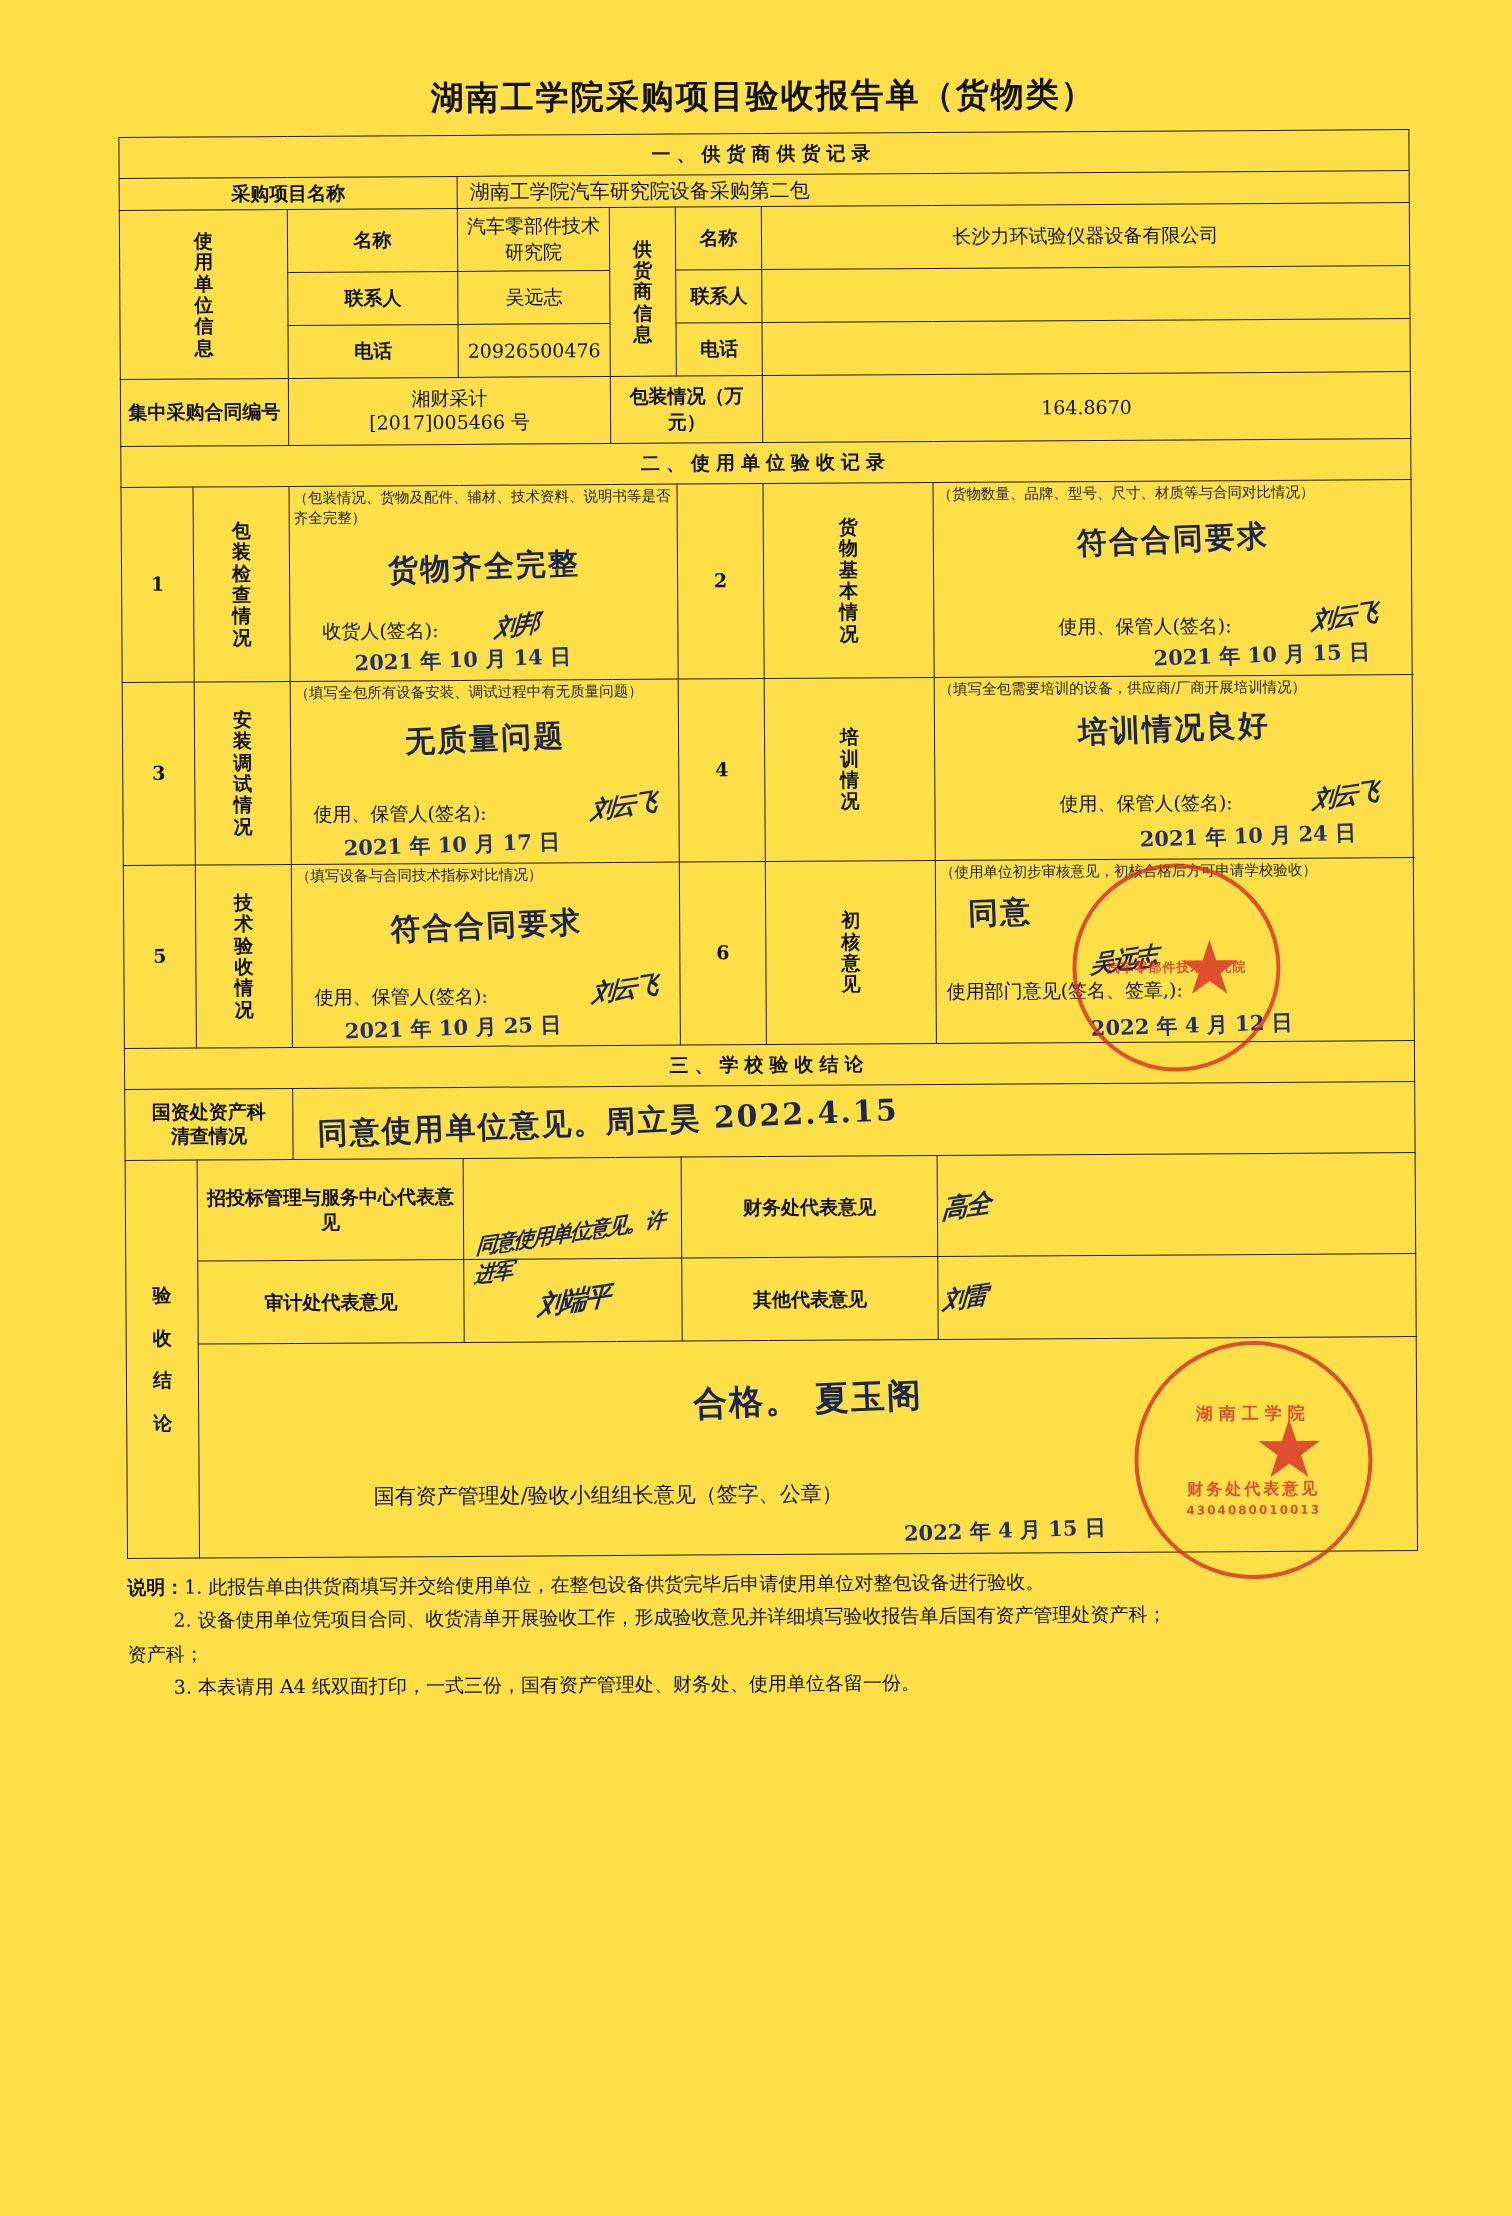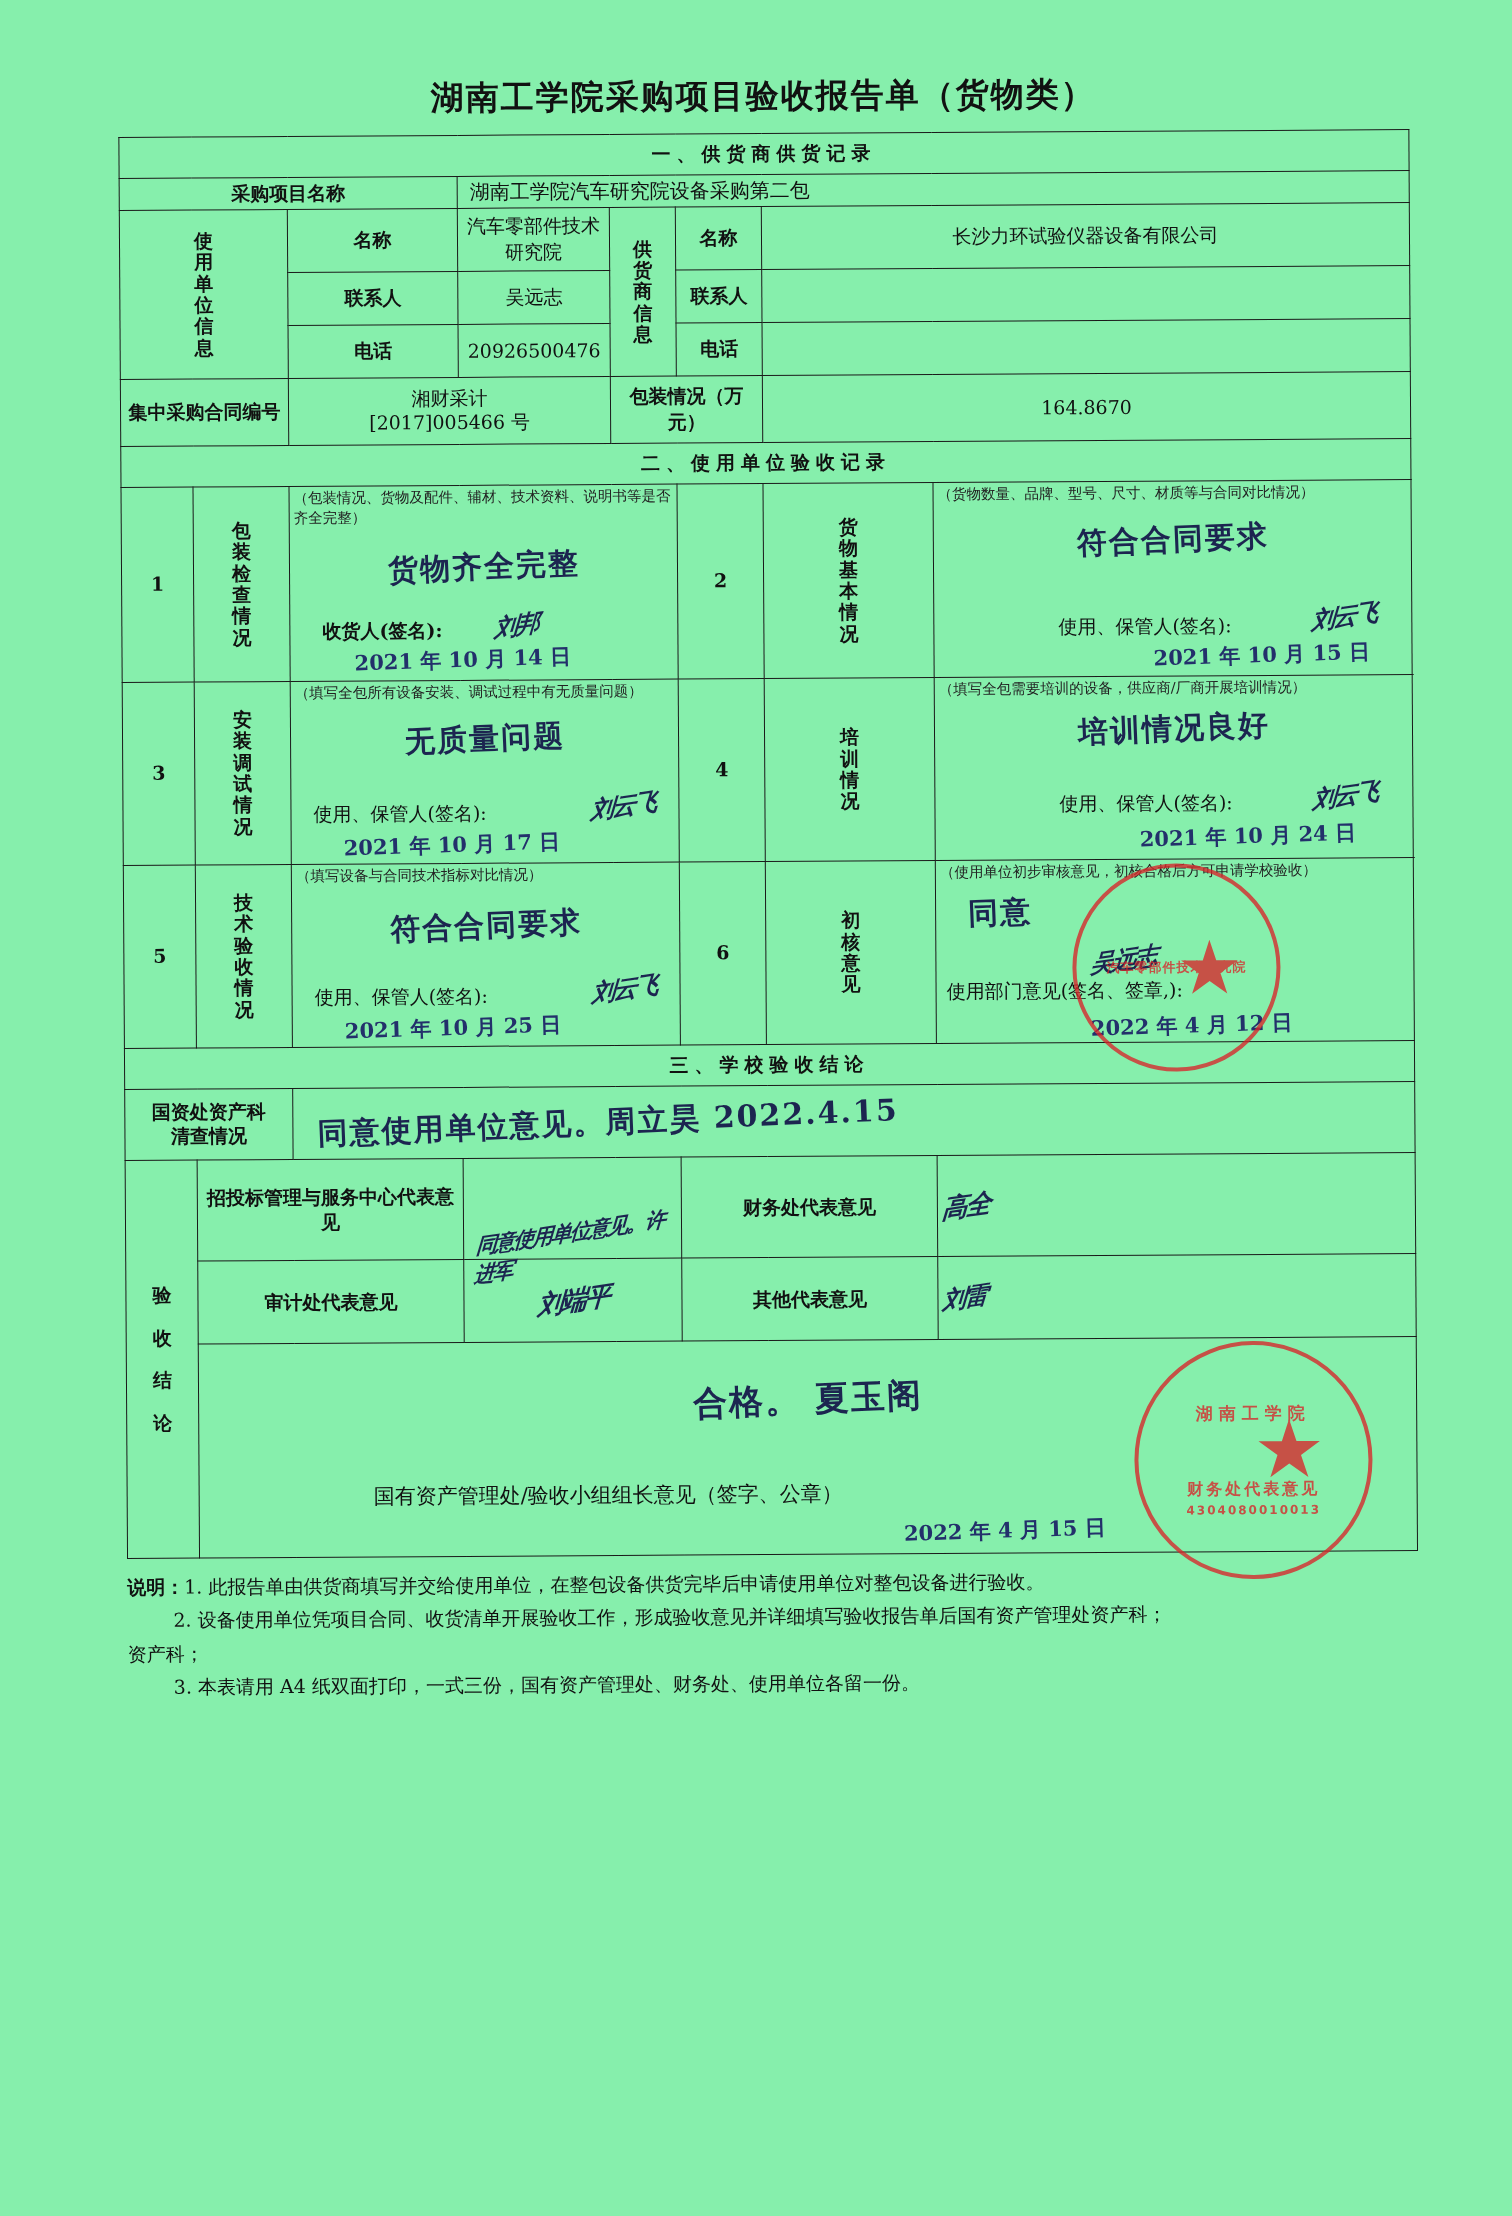--- a/index.html
+++ b/index.html
@@ -13,21 +13,21 @@
     font-family: "DejaVu Sans", "Liberation Sans", sans-serif;
     color: #111;
     position: relative;
     overflow: hidden;
   }
   .page {
     position: absolute;
     left: 0; top: 0;
     width: 1512px;
     height: 2216px;
-    background: #86efac;
+    background: #fde047;
   }
   
   .sheet {
     position: absolute;
     left: 118px;
     top: 78px;
     width: 1290px;
     transform: rotate(-0.35deg);
     transform-origin: top left;
   }
@@ -227,21 +227,21 @@
 
       <tr class="row-tall">
         <td class="vlabel" style="width:26px">1</td>
         <td class="vlabel">包<br>装<br>检<br>查<br>情<br>况</td>
         <td colspan="3" style="height:190px">
           <div class="cellbox">
             <div class="hint">（包装情况、货物及配件、辅材、技术资料、说明书等是否齐全完整）</div>
             <div style="text-align:center;margin-top:20px;">
               <span class="hand hand-big">货物齐全完整</span>
             </div>
-            <div style="position:absolute;left:28px;bottom:34px;font-weight:bold;" class="sigline">收货人(签名):</div>
+            <div style="position:absolute;left:28px;bottom:34px;" class="sigline">收货人(签名):</div>
             <div style="position:absolute;left:200px;bottom:36px;" class="scribble">刘邦</div>
             <div style="position:absolute;left:60px;bottom:4px;" class="hand-date">2021 年 10 月 14 日</div>
           </div>
         </td>
         <td class="vlabel">2</td>
         <td class="vlabel">货<br>物<br>基<br>本<br>情<br>况</td>
         <td colspan="2">
           <div class="cellbox">
             <div class="hint">（货物数量、品牌、型号、尺寸、材质等与合同对比情况）</div>
             <div style="text-align:center;margin-top:16px;">

